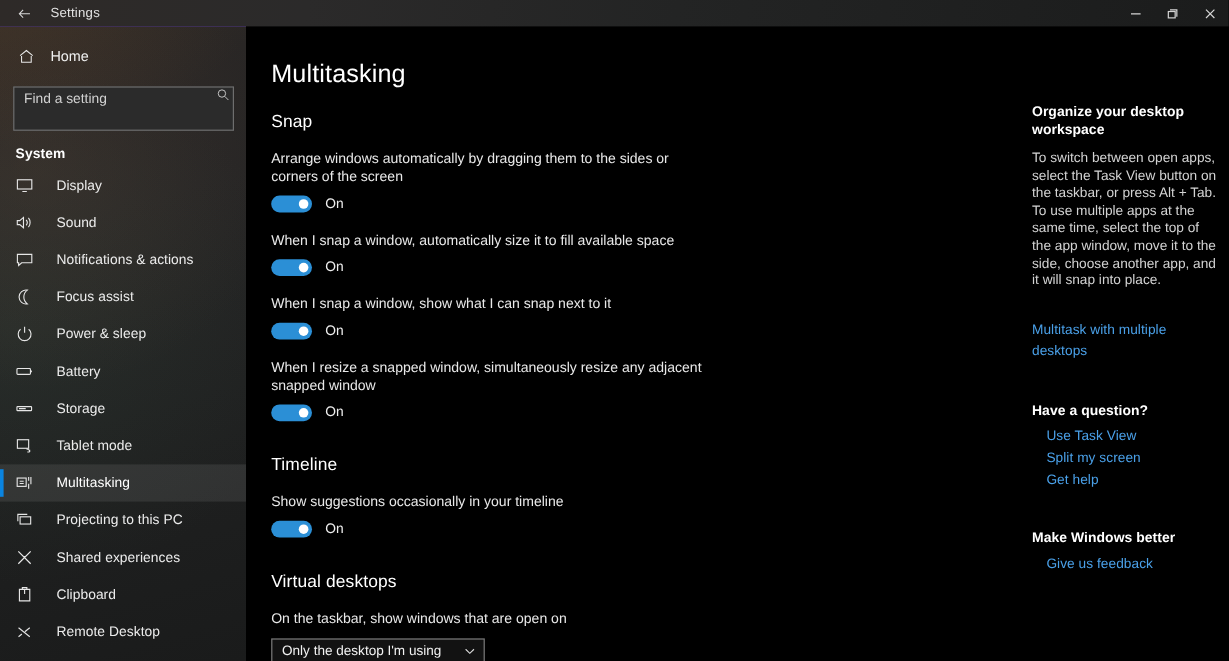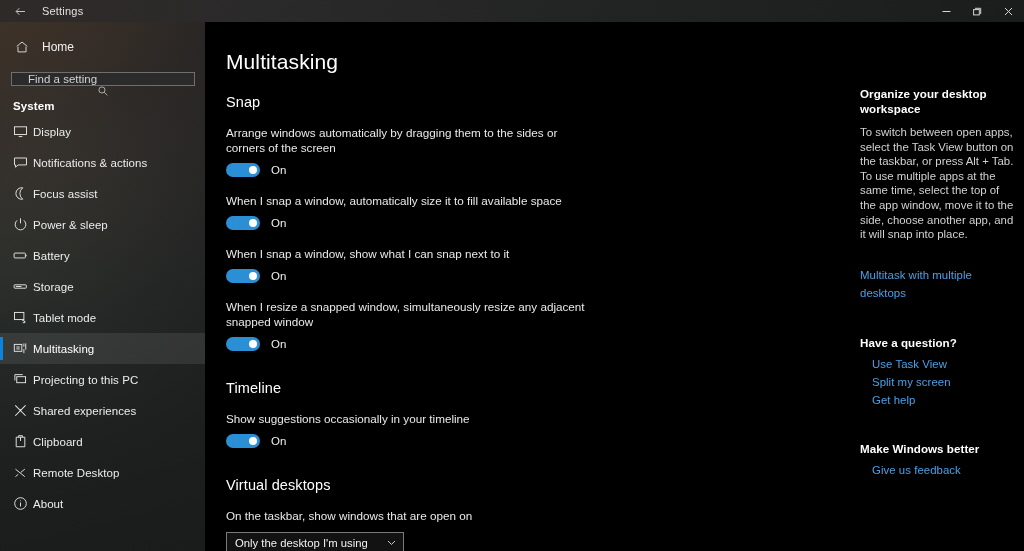--- a/index.html
+++ b/index.html
@@ -95,26 +95,25 @@
     padding-left: 13px;
     margin-top: 10px;
     gap: 11px;
   }
   .nav-home .glyph { width: 18px; color: #e8e8e8; display: flex; align-items: center; justify-content: center; }
   .nav-home .txt { font-size: 12px; color: #f0f0f0; }
 
   .searchbox {
     position: relative;
     margin: 10px 10px 0 11px;
-    height: 14px;
+    height: 37px;
     background: #2b2b2b;
     border: 1px solid #6e6e6e;
     display: flex;
-    align-items: center;
-    flex-direction: column;
+    align-items: flex-start;
   }
   .searchbox input {
     flex: 1 1 auto;
     background: transparent;
     border: 0;
     outline: none;
     color: #f0f0f0;
     font-family: "Liberation Sans", sans-serif;
     font-size: 11.5px;
     padding: 0 4px 0 8px;
@@ -136,21 +135,21 @@
     padding: 14px 0 4px 13px;
     letter-spacing: 0.1px;
   }
 
   .nav-list { display: flex; flex-direction: column; }
   .nav-item {
     position: relative;
     height: 31px;
     display: flex;
     align-items: center;
-    gap: 2px;
+    gap: 16px;
     padding-left: 13px;
   }
   .nav-item .glyph {
     width: 18px;
     flex: 0 0 18px;
     display: flex;
     align-items: center;
     justify-content: flex-start;
     color: #e6e6e6;
   }
@@ -356,20 +355,30 @@
           <div class="nav-item">
             <span class="glyph">
               <svg width="15" height="15" viewBox="0 0 16 16" fill="none" stroke="currentColor" stroke-width="1">
                 <rect x="1.6" y="3" width="12.8" height="8.2"></rect>
                 <path d="M6 13.4h4"></path>
               </svg>
             </span>
             <span class="label">Display</span>
           </div>
 
+          <div class="nav-item">
+            <span class="glyph">
+              <svg width="15" height="15" viewBox="0 0 16 16" fill="none" stroke="currentColor" stroke-width="1">
+                <path d="M1.5 6.2h2.2L7 3.4v9.2L3.7 9.8H1.5z"></path>
+                <path d="M9.4 5.6c1.1 1.3 1.1 3.5 0 4.8"></path>
+                <path d="M11.4 3.9c2 2.2 2 6 0 8.2"></path>
+              </svg>
+            </span>
+            <span class="label">Sound</span>
+          </div>
 
           <div class="nav-item">
             <span class="glyph">
               <svg width="15" height="15" viewBox="0 0 16 16" fill="none" stroke="currentColor" stroke-width="1">
                 <path d="M1.6 3.2h12.8v7.4H5.4L2.7 13v-2.4H1.6z"></path>
               </svg>
             </span>
             <span class="label">Notifications &amp; actions</span>
           </div>
 

